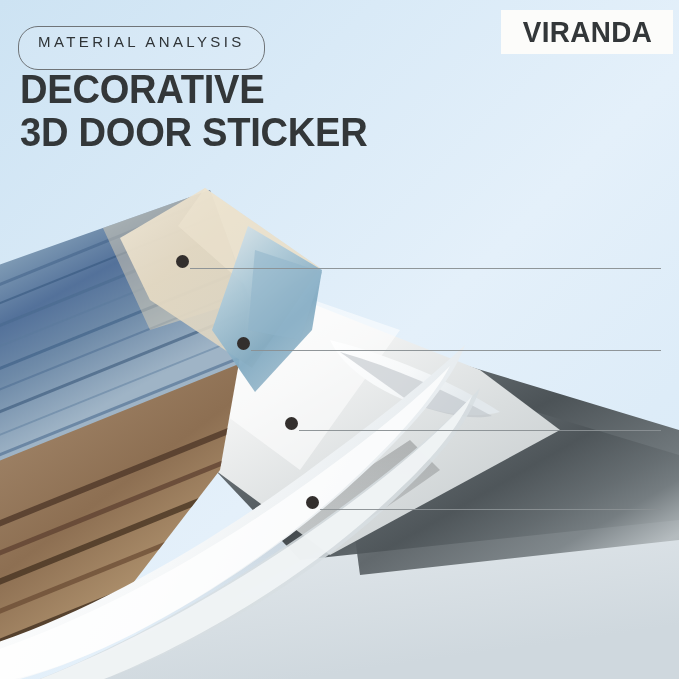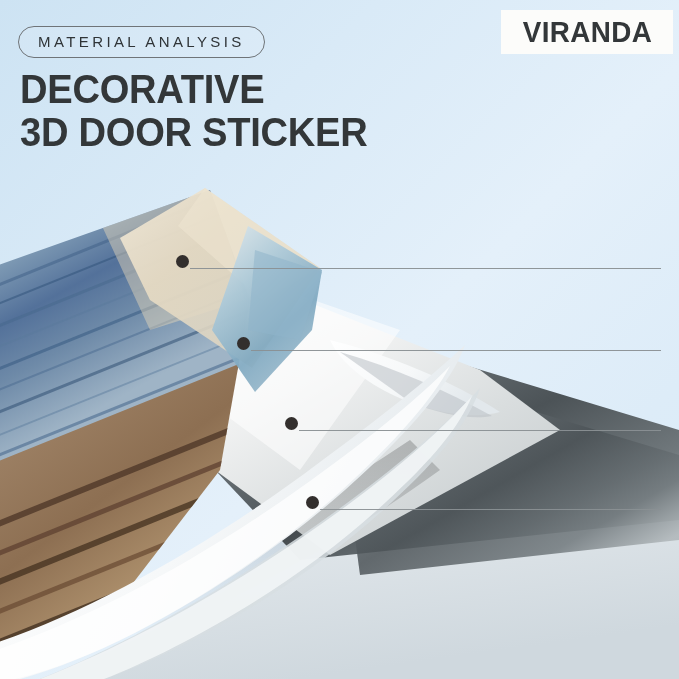--- a/index.html
+++ b/index.html
@@ -12,21 +12,21 @@
     position:relative;
     width:679px;height:679px;
     background:linear-gradient(135deg,#cde3f3 0%,#d9eaf7 28%,#e4f0fa 55%,#ddecf8 78%,#d9ebf8 100%);
     overflow:hidden;
   }
   
   #badge{
     position:absolute;left:18px;top:26px;
     border:1.6px solid #6f7478;
     border-radius:20px;
-    padding:7px 19px 8px 19px;
+    padding:7px 19px 20px 19px;
     font-size:15px;letter-spacing:3.4px;
     color:#2f3437;font-weight:400;
     line-height:1;
     background:rgba(255,255,255,0.10);
     white-space:nowrap;
   }
   #title{
     position:absolute;left:20px;top:68px;
     color:#333739;
     font-weight:bold;

